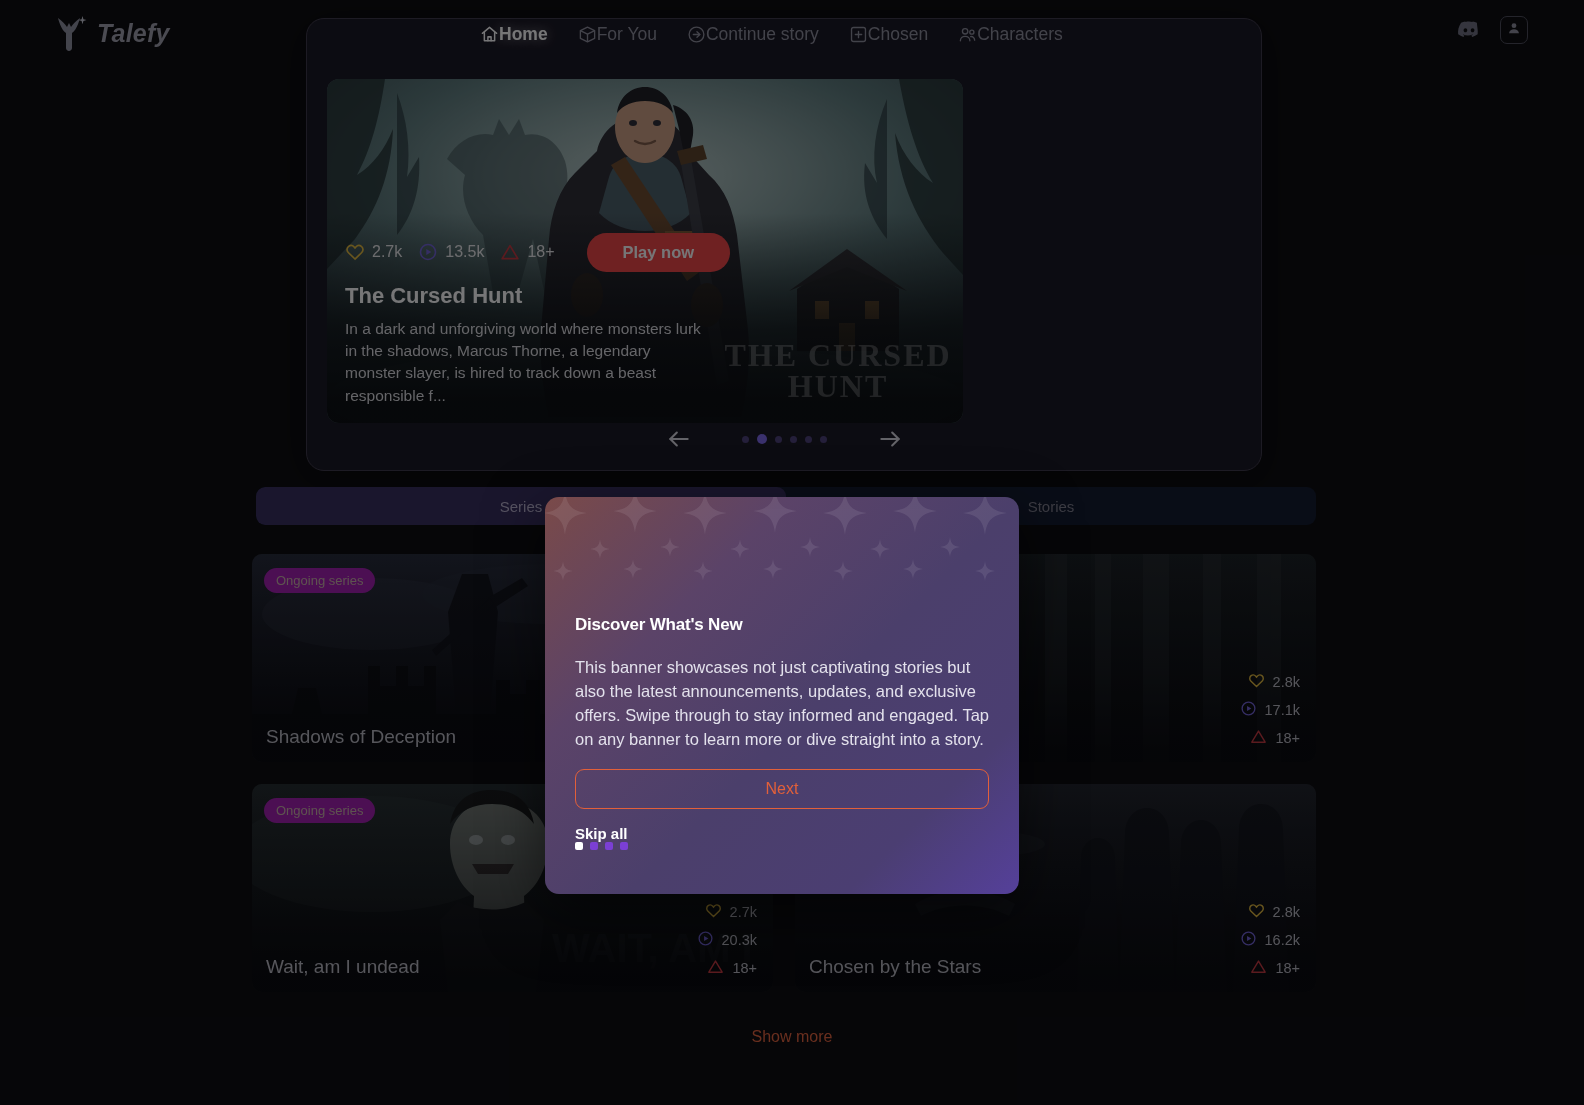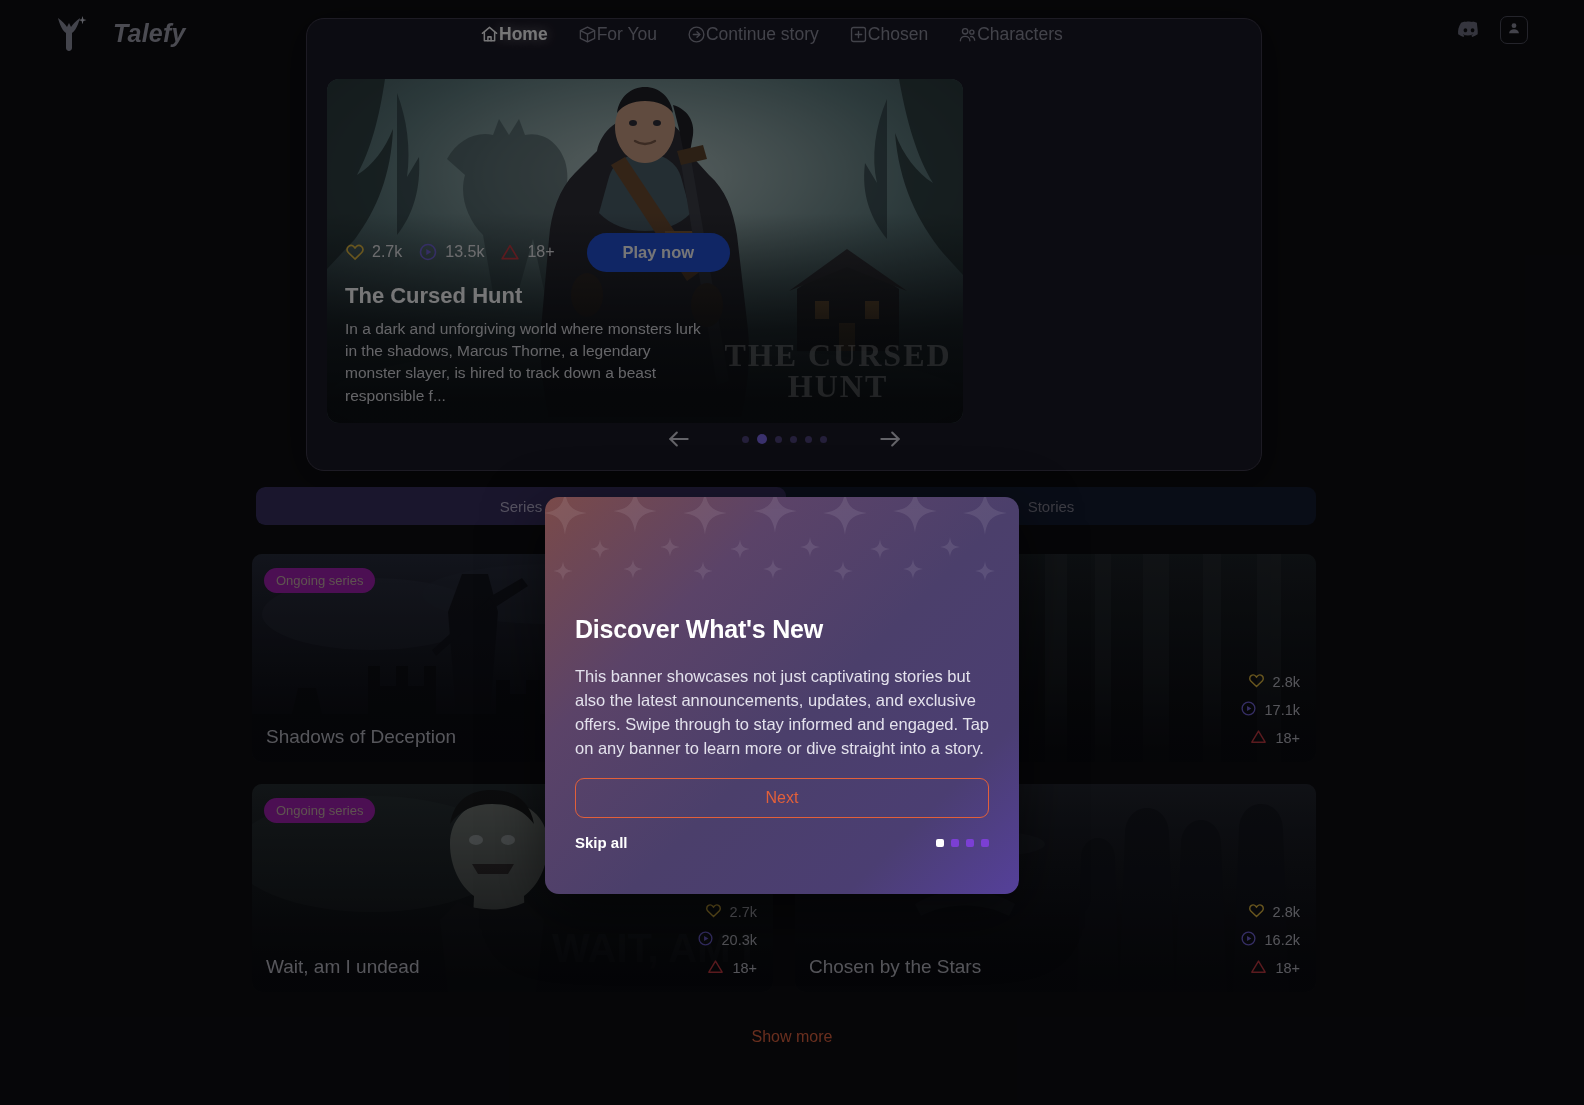--- a/index.html
+++ b/index.html
@@ -9,21 +9,21 @@
     font-family: "Liberation Sans", sans-serif;
     overflow: hidden;
   }
   .page { position: relative; width: 1584px; height: 1105px; background:#08080a; }
 
   
   .topbar {
     position: absolute; top: 0; left: 0; width: 1584px; height: 66px;
     display: flex; align-items: center; z-index: 40;
   }
-  .logo { display: flex; align-items: center; gap: 25px; margin-left: 52px; }
+  .logo { display: flex; align-items: center; gap: 9px; margin-left: 52px; }
   .logo-mark { position: relative; width: 36px; height: 38px; }
   .logo-text { font-size: 25px; font-weight: 700; font-style: italic; color:#9fa0ad; letter-spacing:.2px;}
 
   .nav {
     position: absolute; left: 480px; top: 16px;
     display: flex; align-items: center; gap: 30px; height: 36px;
   }
   .nav-item { display: flex; align-items: center; gap: 0; color:#8d8e9c; font-size:17.5px; cursor:pointer;}
   .nav-item.active { color:#ffffff; font-weight:700; text-shadow:0 0 12px rgba(255,255,255,.45); }
   .nav-ico { width:19px; height:19px; display:inline-block; }
@@ -68,21 +68,21 @@
   .hero-wm {
     position:absolute; right:10px; bottom:22px; width:230px; text-align:center;
     color:rgba(210,210,210,.30); font-family:"Liberation Serif", serif;
     font-size:32px; line-height:.95; letter-spacing:2px; font-weight:700;
   }
   .hero-meta { position:absolute; left:18px; right:18px; bottom:16px; }
   .stats-row { display:flex; align-items:center; gap:16px; margin-bottom:11px;}
   .stat { display:flex; align-items:center; gap:7px; color:#e8e8ea; font-size:16px; font-weight:500;}
   .stat svg { display:block; }
   .play-btn {
-    margin-left:16px; background:#1d4ed8; color:#fff; border:none; border-radius:22px;
+    margin-left:16px; background:#ef4444; color:#fff; border:none; border-radius:22px;
     padding:10px 36px; font-size:16.5px; font-weight:700; cursor:pointer;
     font-family:"Liberation Sans", sans-serif;
   }
   .hero-title { font-size:22px; font-weight:700; color:#fff; margin-bottom:9px; }
   .hero-desc { font-size:15.5px; line-height:1.44; color:#d9d9dd; max-width:360px; }
 
   .carousel-ctl {
     position:absolute; left:0; right:0; bottom:14px; display:flex;
     align-items:center; justify-content:center; gap:0; height:34px;
   }
@@ -128,28 +128,28 @@
   
   .dim { position:absolute; inset:0; background:rgba(5,5,8,.55); z-index:60; }
   .modal {
     position:absolute; left:545px; top:497px; width:474px; height:397px;
     border-radius:14px; overflow:hidden; z-index:70;
     box-shadow:0 20px 60px rgba(0,0,0,.55);
     background:linear-gradient(135deg, #7a4a49 0%, #5b4368 28%, #4b3f6b 55%, #4b3e72 80%, #55409a 100%);
   }
   .modal-sparkles { position:absolute; inset:0; opacity:.9; }
   .modal-body { position:absolute; left:30px; right:30px; top:118px; }
-  .modal-title { font-size:25px; font-weight:700; color:#fff; margin-bottom:20px; letter-spacing:-.2px;}
+  .modal-title { font-size:17px; font-weight:700; color:#fff; margin-bottom:20px; letter-spacing:-.2px;}
   .modal-text { font-size:16.5px; line-height:1.46; color:#e3e1ec; }
   .modal-next {
     margin-top:18px; width:100%; height:40px; border-radius:9px;
     border:1.3px solid #e2603a; background:transparent; color:#e2603a;
     font-size:16px; cursor:pointer; font-family:"Liberation Sans", sans-serif;
   }
-  .modal-foot { display:flex; align-items:center; justify-content:space-between; margin-top:16px; }
+  .modal-foot { display:flex; align-items:flex-start; justify-content:space-between; margin-top:16px;flex-direction:column; }
   .skip { font-size:15px; font-weight:700; color:#fff; cursor:pointer;}
   .mdots { display:flex; gap:7px; align-items:center;}
   .mdot { width:8px; height:8px; border-radius:2px; background:#7b3fd4;}
   .mdot.active { background:#ffffff;}
 </style>
 </head>
 <body>
 
 <div class="page">
 

